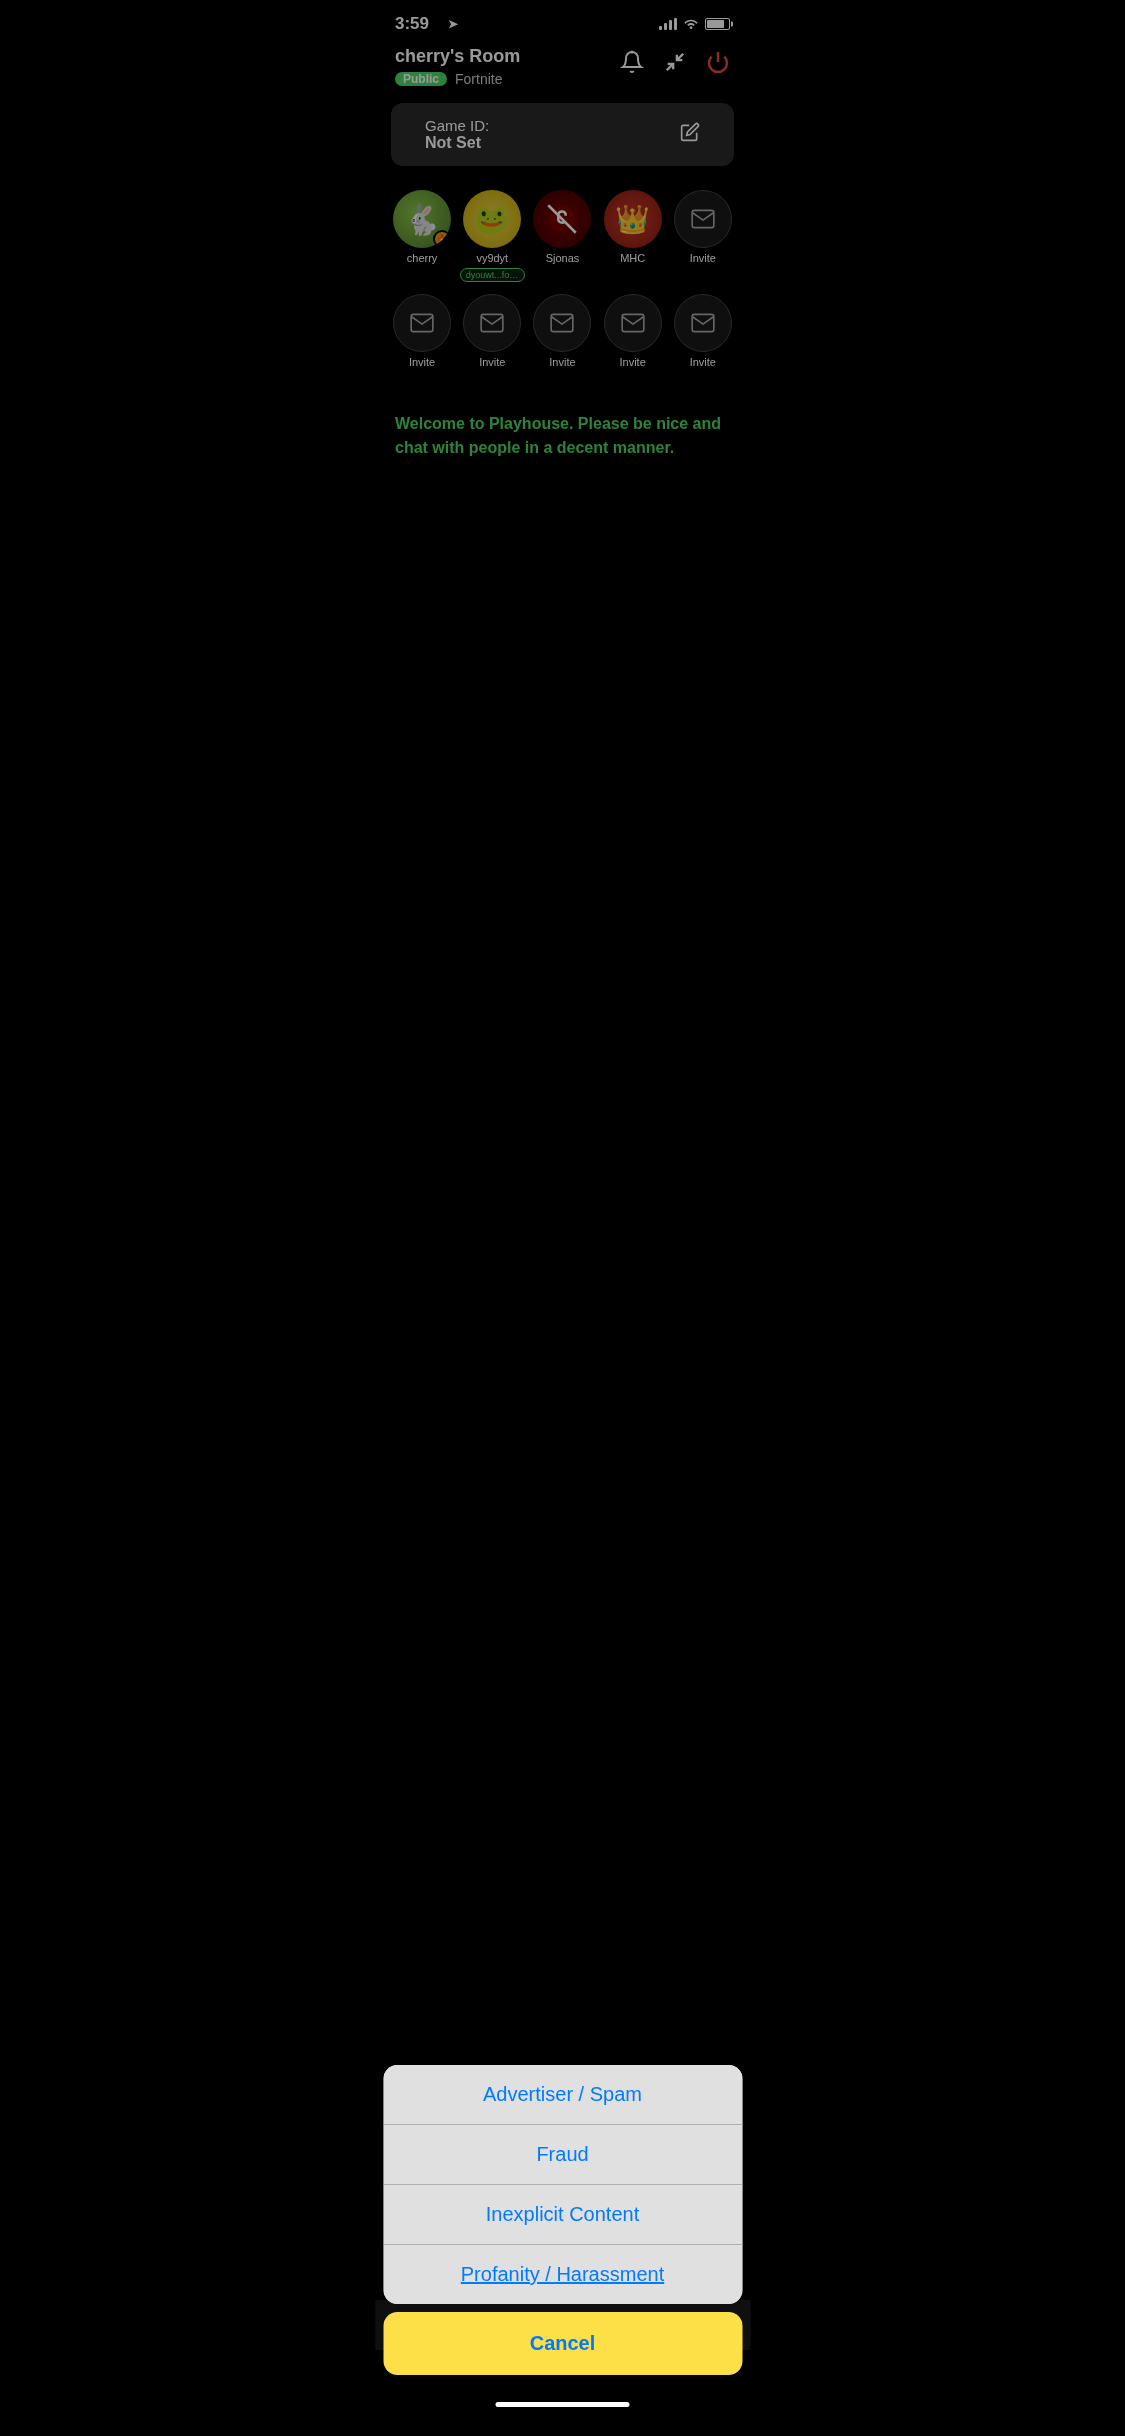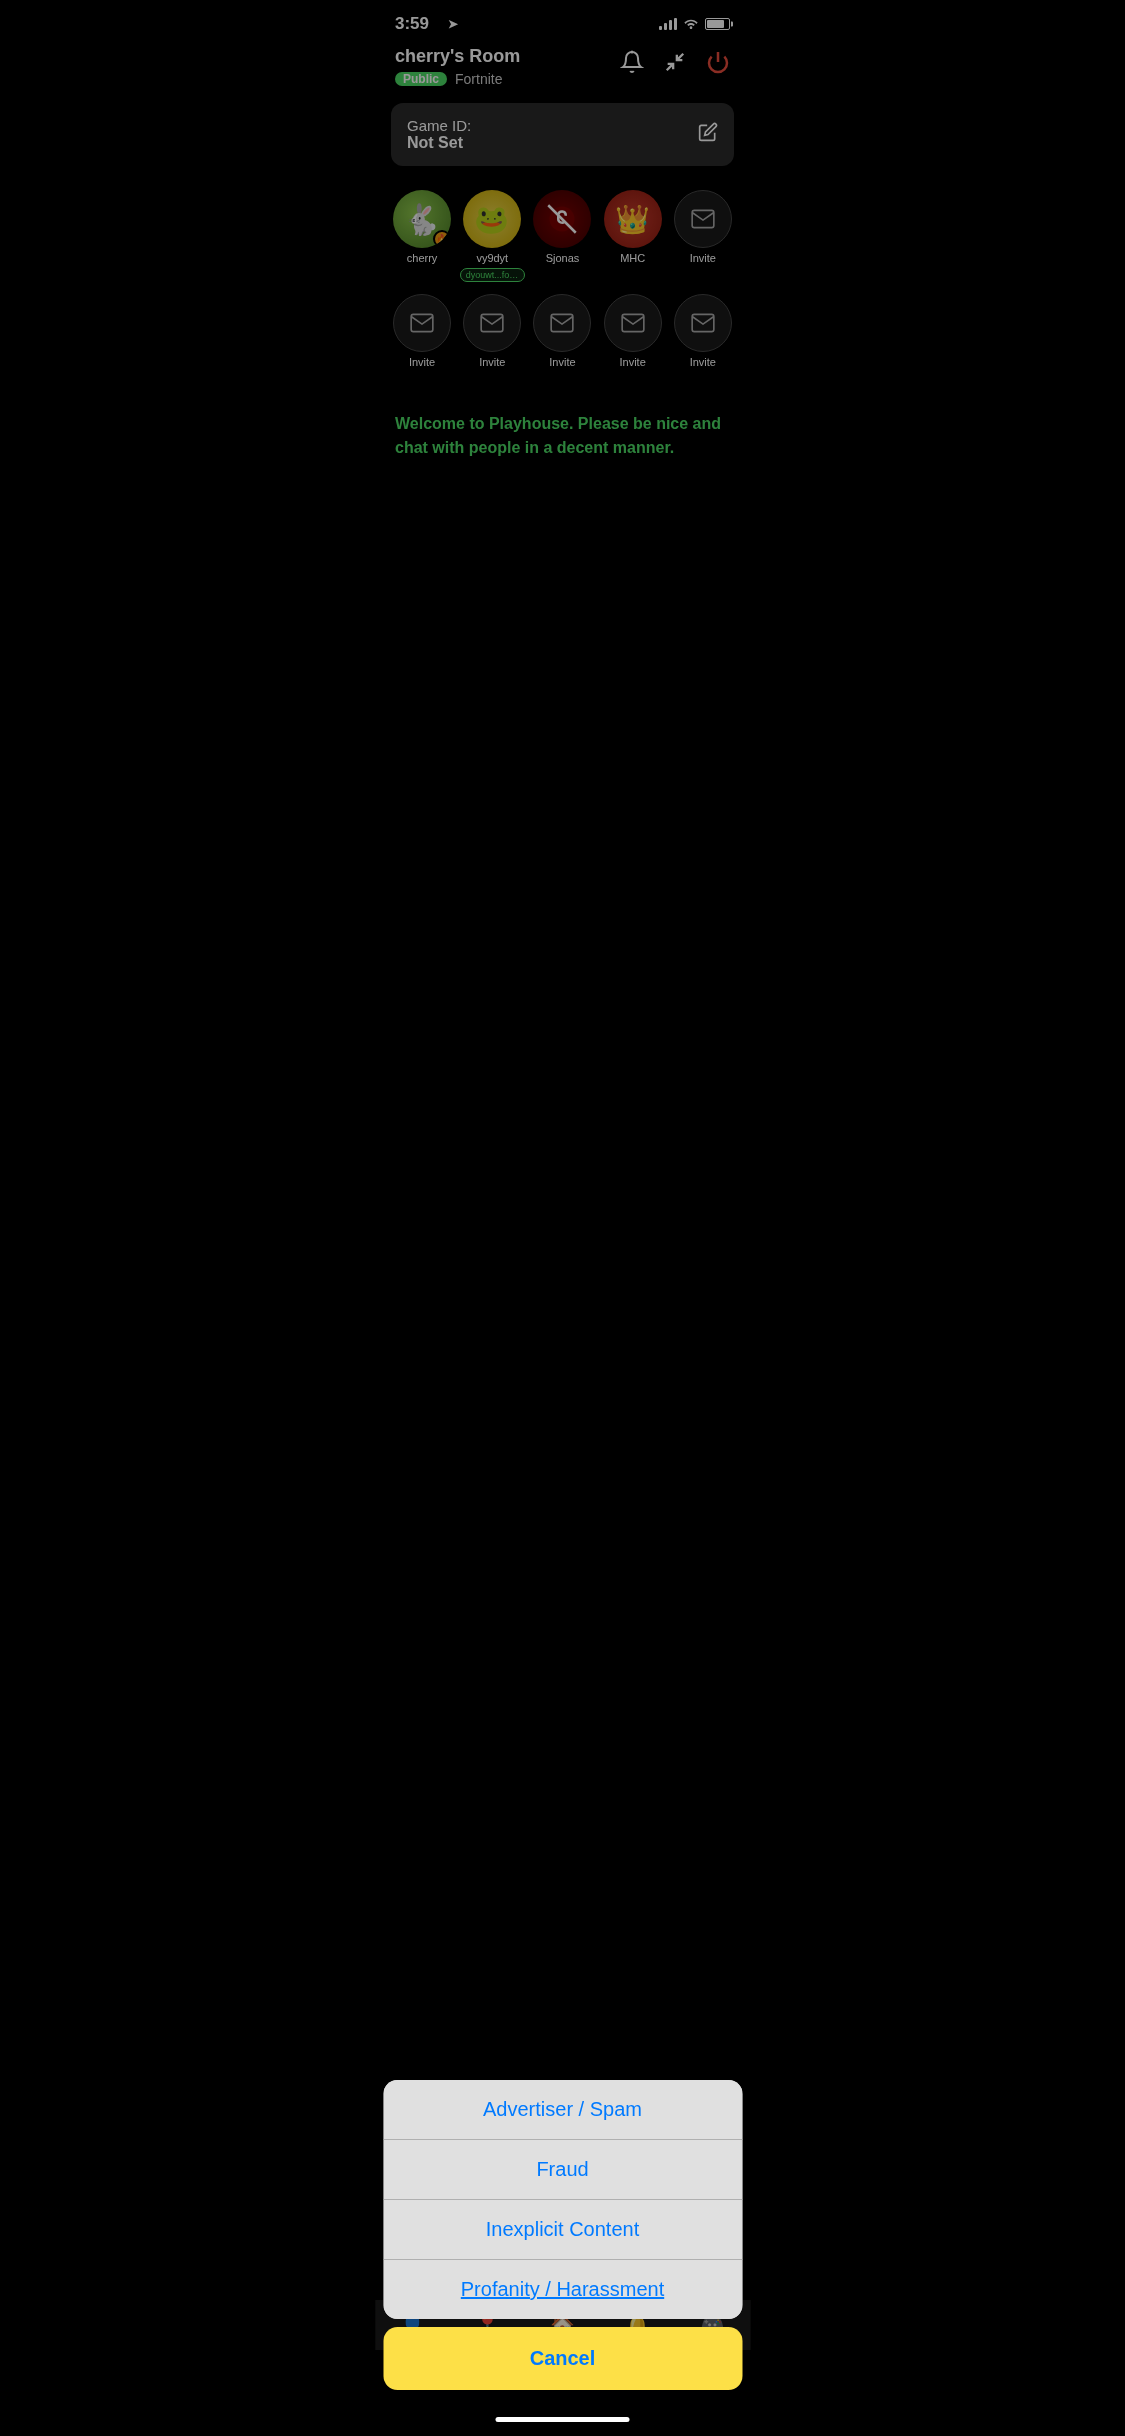--- a/index.html
+++ b/index.html
@@ -139,21 +139,21 @@
     .header-icon-power {
       font-size: 22px;
       color: #e74c3c;
     }
 
     
     .game-id-panel {
       background: #2a2a2a;
       border-radius: 12px;
       margin: 8px 16px 16px 16px;
-      padding: 14px 16px;
+      padding: 14px 34px;
       display: flex;
       justify-content: space-between;
       align-items: center;
     }
 
     .game-id-label {
       font-size: 15px;
       color: #fff;
       font-weight: 500;
     }
@@ -290,21 +290,21 @@
       padding: 16px 20px;
       color: #4CD964;
       font-size: 16px;
       font-weight: 600;
       line-height: 1.5;
     }
 
     
     .overlay {
       position: fixed;
-      bottom: 0;
+      bottom: 15px;
       left: 50%;
       transform: translateX(-50%);
       width: 375px;
       z-index: 10;
     }
 
     .action-sheet {
       background: #d1d1d1;
       border-radius: 14px;
       margin: 0 8px 8px 8px;

